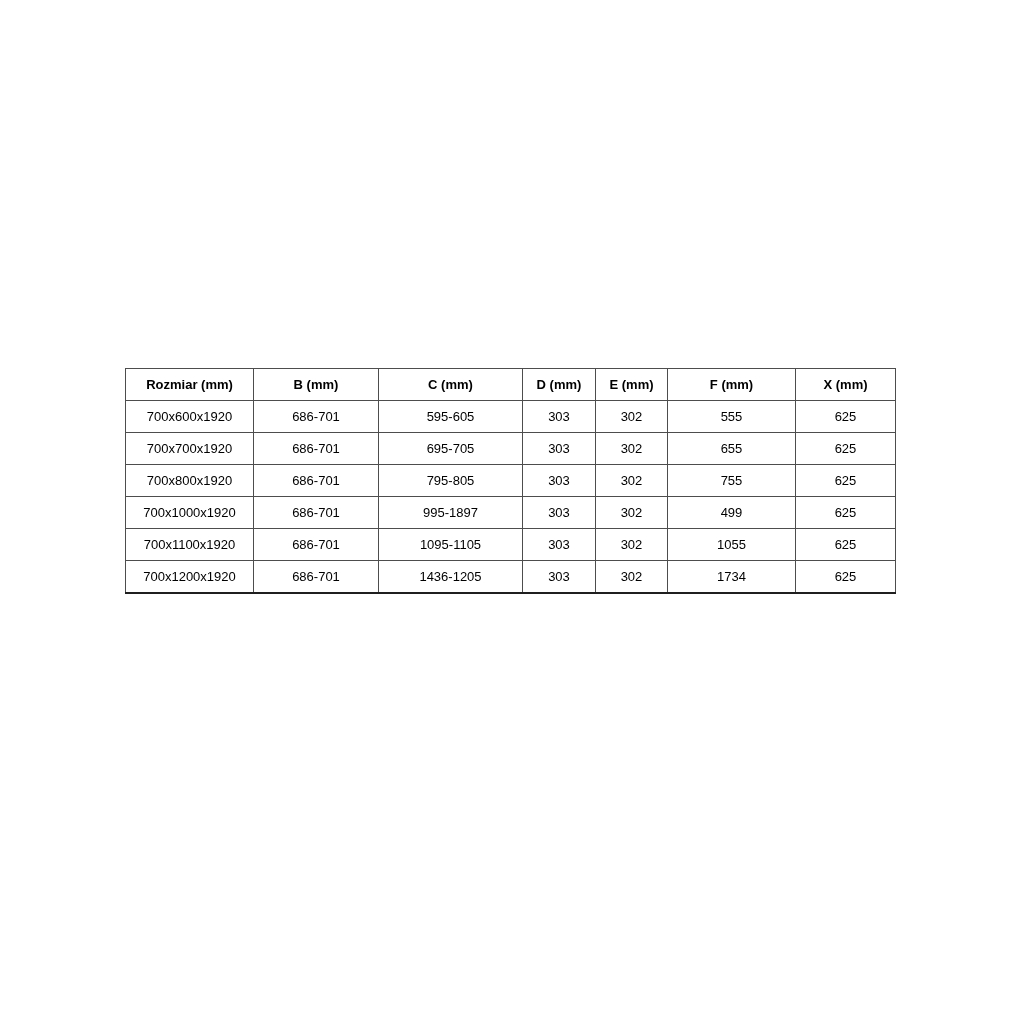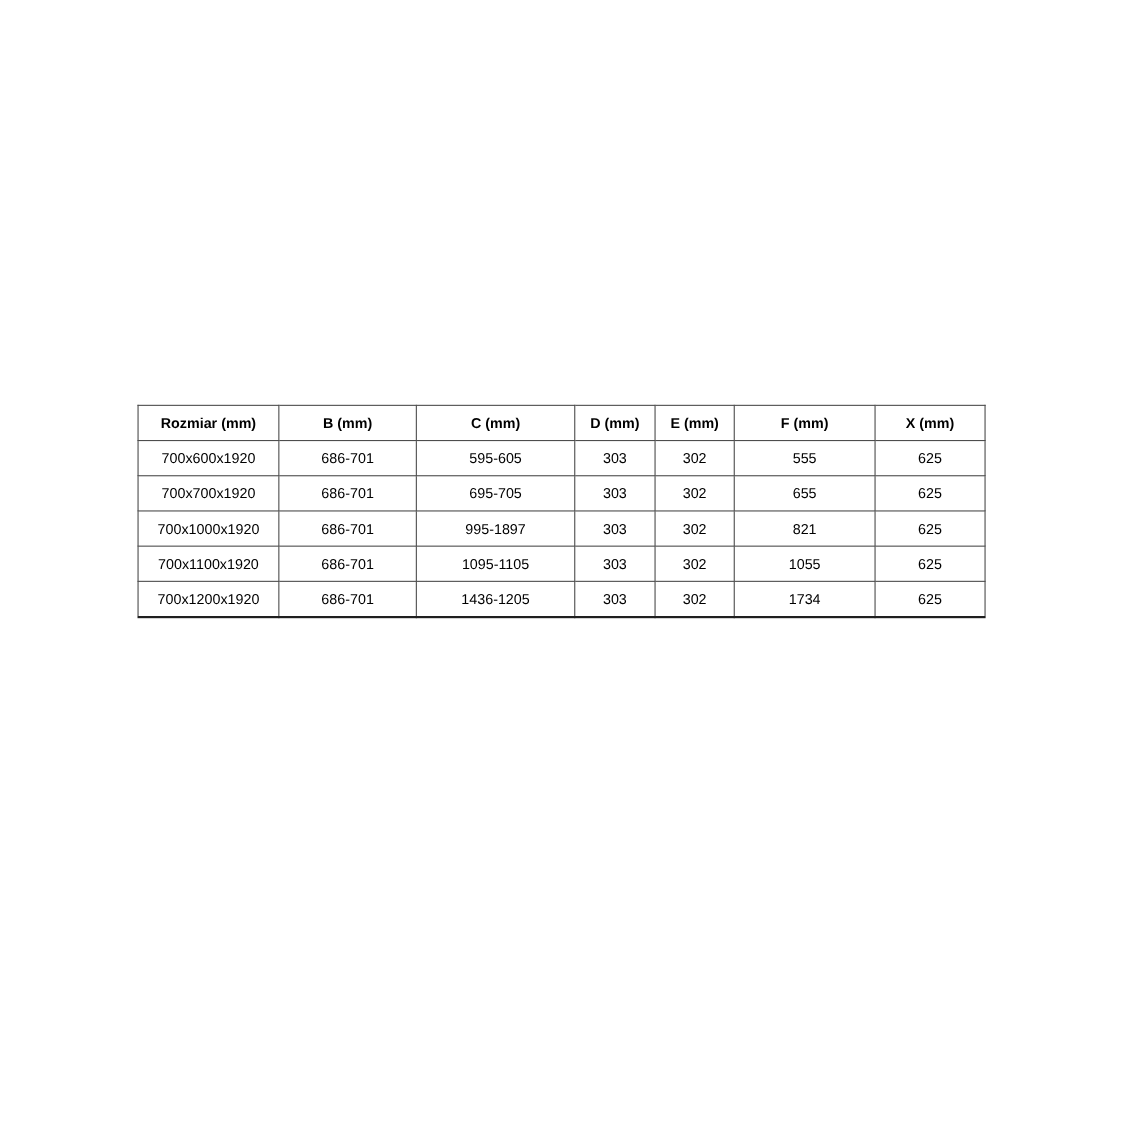--- a/index.html
+++ b/index.html
@@ -93,26 +93,35 @@
           <tr>
             <td>700x700x1920</td>
             <td>686-701</td>
             <td>695-705</td>
             <td>303</td>
             <td>302</td>
             <td>655</td>
             <td>625</td>
           </tr>
           <tr>
+            <td>700x800x1920</td>
+            <td>686-701</td>
+            <td>795-805</td>
+            <td>303</td>
+            <td>302</td>
+            <td>755</td>
+            <td>625</td>
+          </tr>
+          <tr>
             <td>700x1000x1920</td>
             <td>686-701</td>
             <td>995-1897</td>
             <td>303</td>
             <td>302</td>
-            <td>821</td>
+            <td>499</td>
             <td>625</td>
           </tr>
           <tr>
             <td>700x1100x1920</td>
             <td>686-701</td>
             <td>1095-1105</td>
             <td>303</td>
             <td>302</td>
             <td>1055</td>
             <td>625</td>

